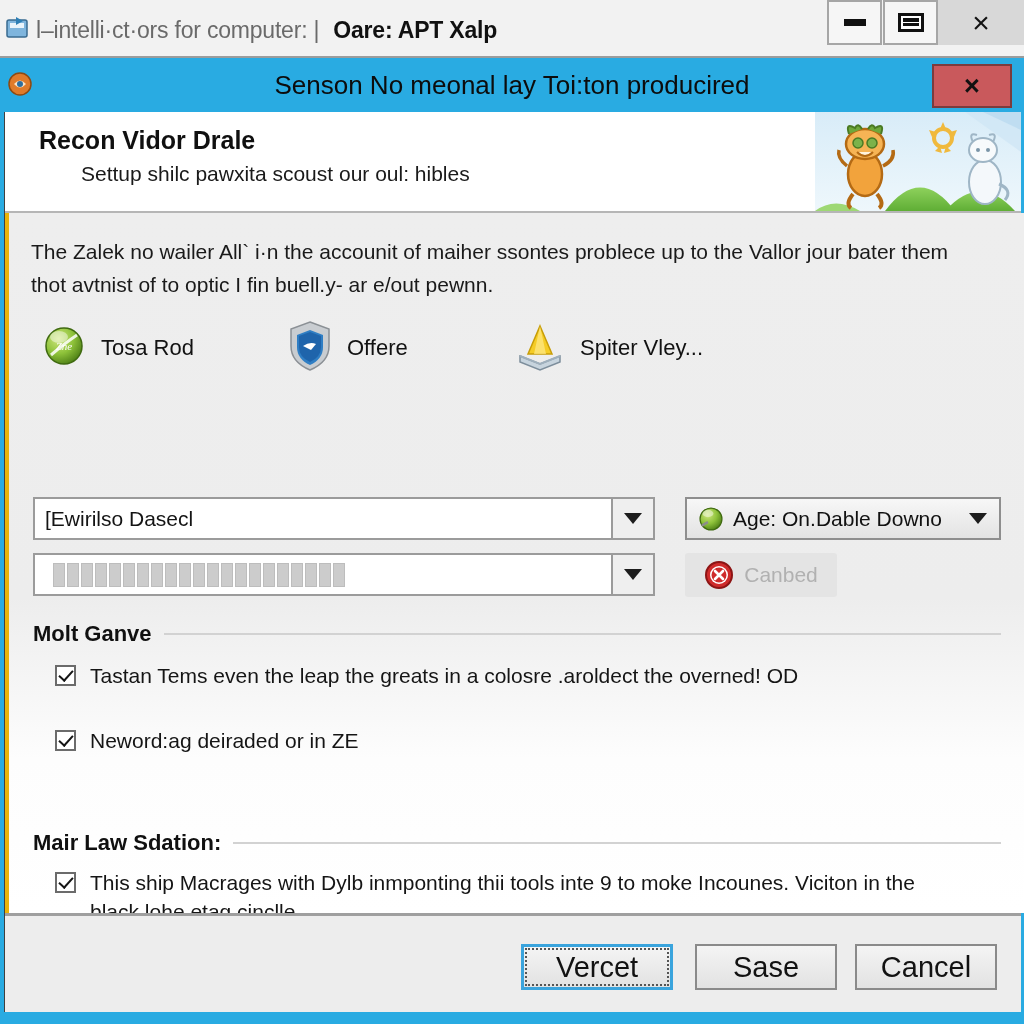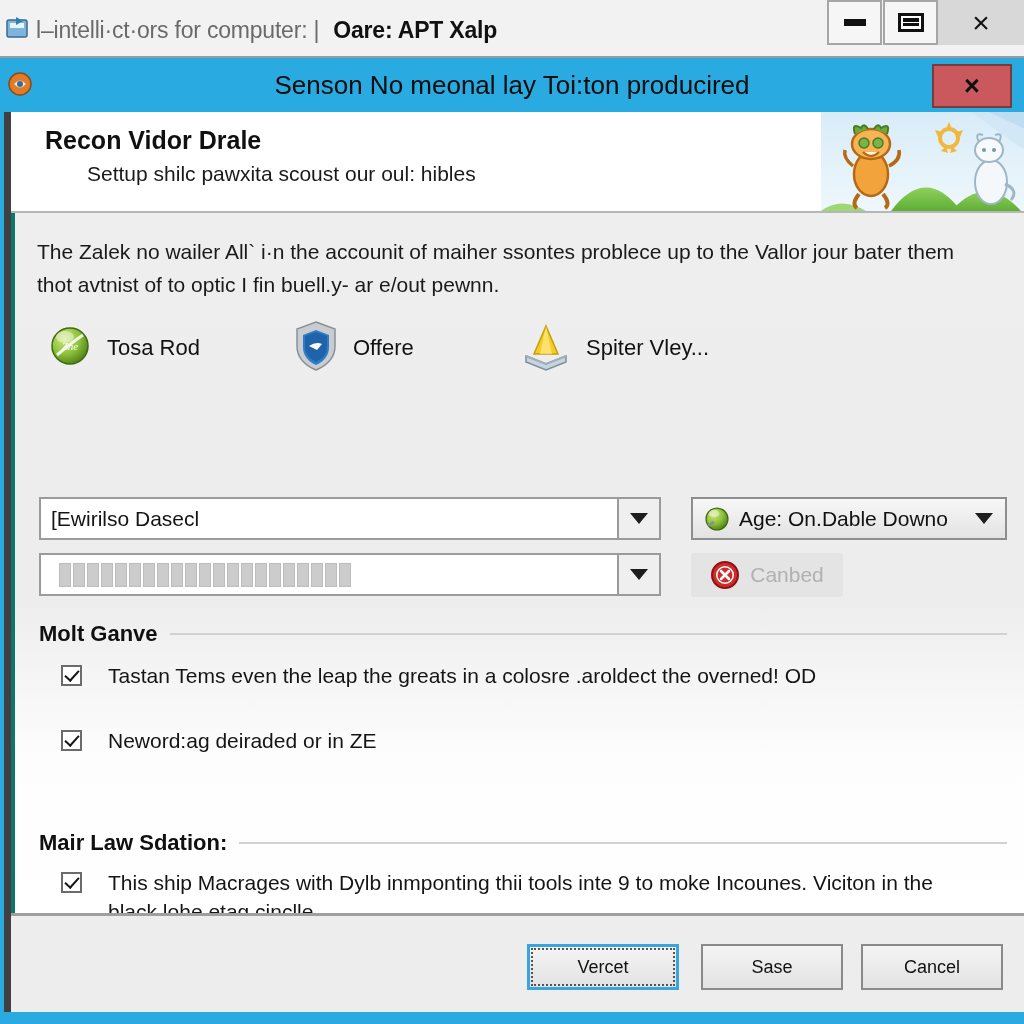--- a/index.html
+++ b/index.html
@@ -117,23 +117,23 @@
   }
   #dialog-close-x { font-size: 27px; color: #111; font-weight: bold; }
 
   
   #dialog-body {
     position: absolute;
     left: 4px;
     top: 54px;
     width: 1016px;
     height: 900px;
-    background: #0f766e;
-    box-sizing: border-box;
-    border-left: 7px solid #404040;
+    background: #eab308;
+    box-sizing: border-box;
+    border-left: 1px solid #404040;
     border-right: 1px solid #a9d9ef;
   }
 
   
   #banner {
     position: absolute;
     left: 0; top: 0;
     width: 1016px;
     height: 101px;
     background: #ffffff;
@@ -331,21 +331,21 @@
   .cb-box.checked::after {
     content: "";
     position: absolute;
     left: 5px; top: 0px;
     width: 6px; height: 12px;
     border: solid #151515;
     border-width: 0 2.5px 2.5px 0;
     transform: rotate(42deg);
   }
   .cb-label {
-    margin-left: 26px;
+    margin-left: 14px;
     font-size: 21px;
     line-height: 29px;
     color: #151515;
   }
   #cb-0 { left: 46px; top: 448px; width: 930px; }
   #cb-1 { left: 46px; top: 513px; width: 930px; }
   #cb-2 { left: 46px; top: 655px; width: 900px; }
 
   
   #footer {
@@ -357,21 +357,21 @@
     box-sizing: border-box;
   }
   .fbtn {
     position: absolute;
     top: 28px;
     height: 46px;
     background: linear-gradient(180deg,#f4f4f4,#e2e2e2);
     border: 2px solid #8a8a8a;
     box-sizing: border-box;
     display: flex; align-items: center; justify-content: center;
-    font-size: 18px;
+    font-size: 29px;
     color: #121212;
   }
   #fbtn-0 {
     left: 516px; width: 152px;
     border: 3px solid #3aa4dd;
     outline: 2px dotted #555;
     outline-offset: -6px;
   }
   #fbtn-1 { left: 690px; width: 142px; }
   #fbtn-2 { left: 850px; width: 142px; }

